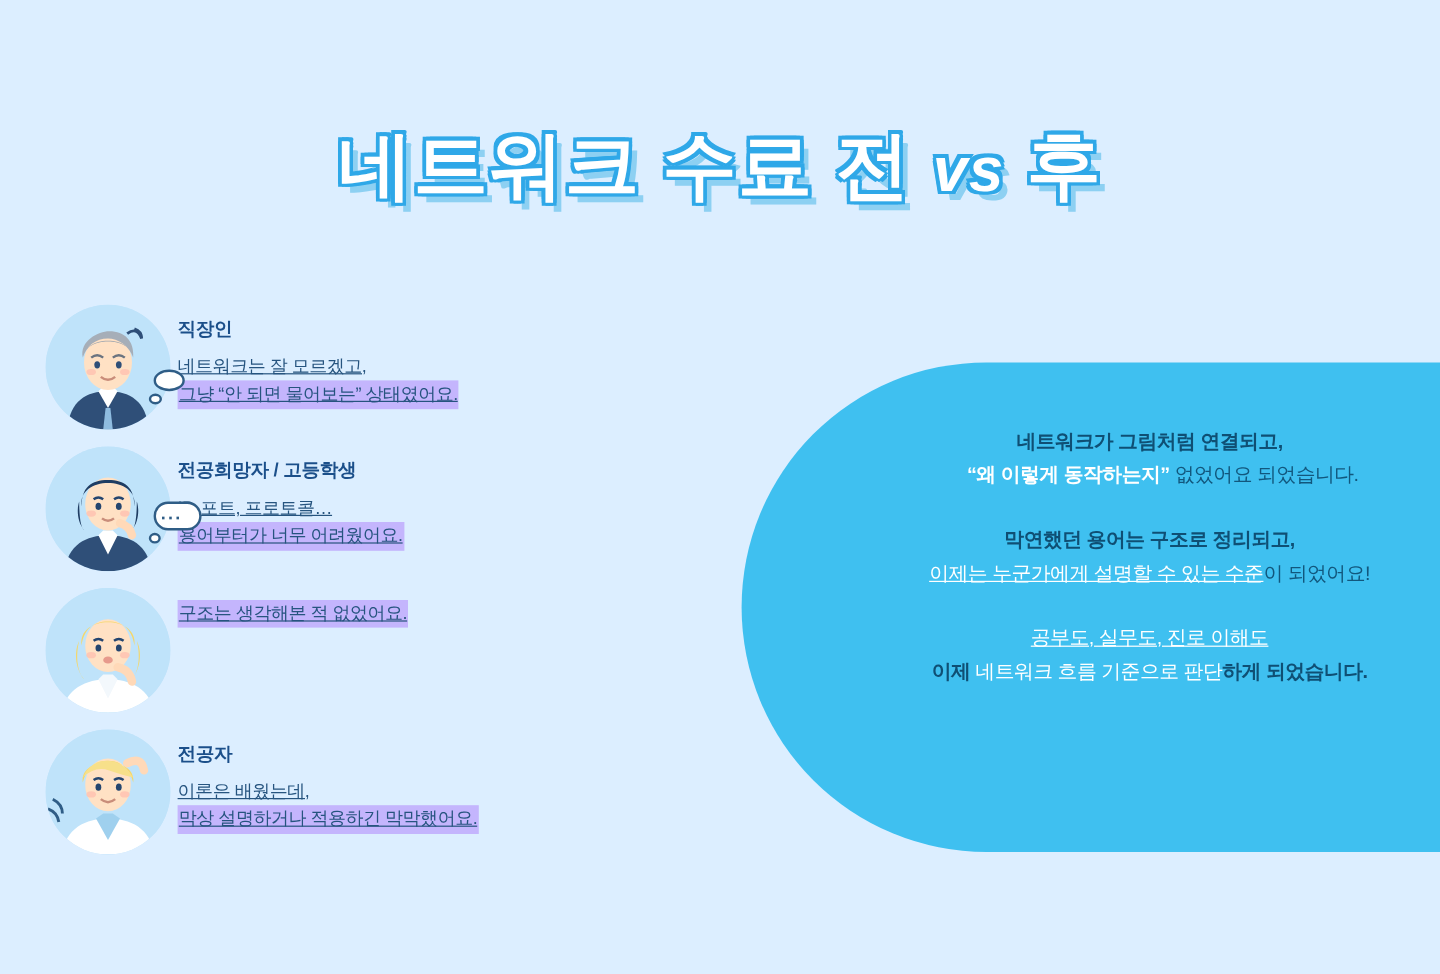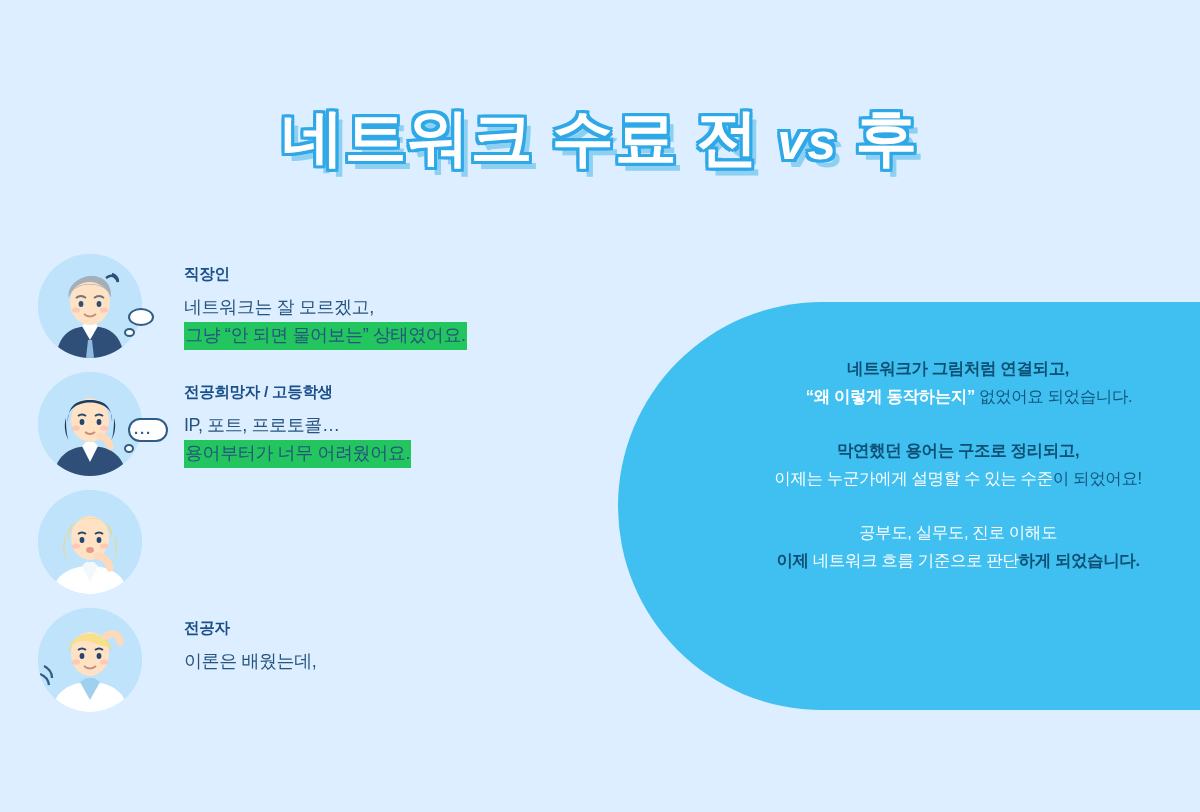--- a/index.html
+++ b/index.html
@@ -73,37 +73,37 @@
     top: 2px;
     width: 104px;
     height: 104px;
     border-radius: 50%;
     background: #bfe3fa;
     overflow: hidden;
   }
   .text-slot {
     padding-top: 12px;
     padding-left: 6px;
-    margin-left: 36px;
   }
   .role {
     font-size: 15.5px;
     font-weight: bold;
     color: #1b4f8a;
     margin-bottom: 9px;
     letter-spacing: -0.3px;
   }
   .line {
-    font-size: 18px;
+    font-size: 15px;
     color: #26547f;
     line-height: 1.55;
     letter-spacing: -0.4px;
+    text-decoration: underline;
   }
   .line.hl {
-    background: #22c55e;
+    background: #c4b5fd;
     display: inline-block;
     padding: 0 1px;
   }
 
   
   .bubble {
     position: absolute;
     background: #ffffff;
     border: 2px solid #2f5d86;
     border-radius: 50%;
@@ -128,21 +128,21 @@
   }
   .after-block { margin-bottom: 26px; }
   .after-block:last-child { margin-bottom: 0; }
   .after-line {
     font-size: 16.5px;
     color: #12577d;
     line-height: 1.7;
     letter-spacing: -0.4px;
   }
   .after-line.strong { font-weight: bold; color: #0f4f74; }
-  .after-line .w { color: #ffffff; }
+  .after-line .w { color: #ffffff; text-decoration: underline; }
   .after-line .wb { color: #ffffff; font-weight: normal; }
 
   
   svg { display: block; }
 </style>
 </head>
 <body>
 
 <div class="title-wrap">
   <div class="title">
@@ -232,20 +232,21 @@
           <path d="M40 44 q4 -3 8 0" stroke="#24456f" stroke-width="2" fill="none"></path>
           <path d="M57 44 q4 -3 8 0" stroke="#24456f" stroke-width="2" fill="none"></path>
           <ellipse cx="52" cy="60" rx="4" ry="3" fill="#e79a8c"></ellipse>
           <ellipse cx="38" cy="56" rx="4" ry="2.6" fill="#ffc0b0" opacity=".8"></ellipse>
           <ellipse cx="66" cy="56" rx="4" ry="2.6" fill="#ffc0b0" opacity=".8"></ellipse>
           <path d="M60 66 q10 2 12 12" stroke="#ffd9b8" stroke-width="7" fill="none" stroke-linecap="round"></path>
         </svg>
       </div>
     </div>
     <div class="text-slot">
+      <div class="line hl">구조는 생각해본 적 없었어요.</div>
     </div>
   </div>
 
   <div class="before-item">
     <div class="avatar-slot">
       <div class="avatar-circle">
         <svg width="104" height="104" viewBox="0 0 104 104">
           <rect x="0" y="0" width="104" height="104" fill="#bfe3fa"></rect>
           <path d="M14 104 C16 82 34 74 52 74 C70 74 88 82 90 104 Z" fill="#ffffff"></path>
           <path d="M42 74 L52 92 L62 74 L56 70 L48 70 Z" fill="#9fd0ee"></path>
@@ -261,20 +262,21 @@
           <ellipse cx="66" cy="54" rx="4" ry="2.6" fill="#ffc0b0" opacity=".8"></ellipse>
           <path d="M68 28 q12 -6 14 6" stroke="#ffd9b8" stroke-width="7" fill="none" stroke-linecap="round"></path>
           <path d="M6 58 q8 4 8 12" stroke="#2f5d86" stroke-width="2.4" fill="none"></path>
           <path d="M2 66 q8 3 9 11" stroke="#2f5d86" stroke-width="2.4" fill="none"></path>
         </svg>
       </div>
     </div>
     <div class="text-slot">
       <div class="role">전공자</div>
       <div class="line">이론은 배웠는데,</div>
+      <div class="line hl">막상 설명하거나 적용하긴 막막했어요.</div>
     </div>
   </div>
 
 </div>
 
 <div class="after-panel">
   <div class="after-inner">
 
     <div class="after-block">
       <div class="after-line strong">

